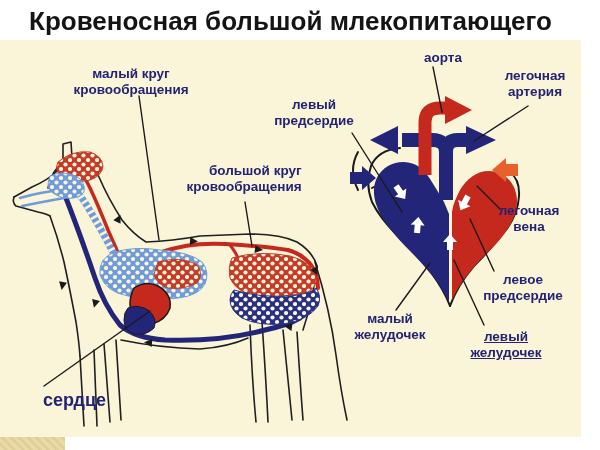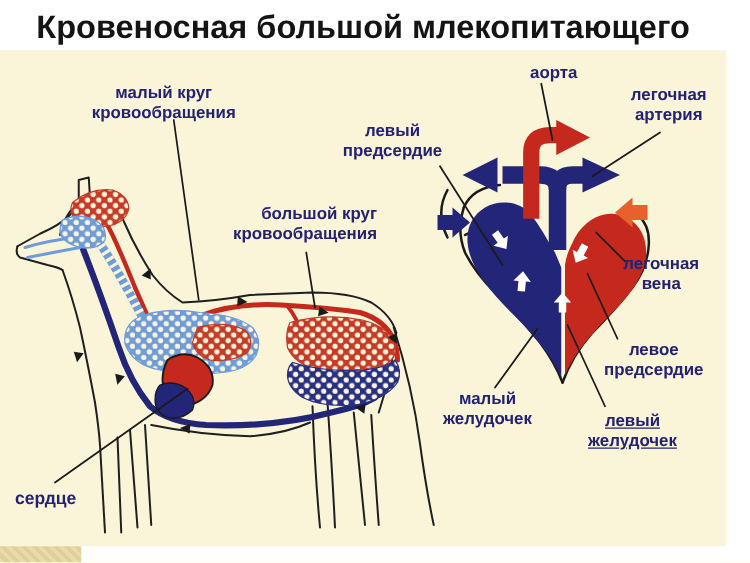--- a/index.html
+++ b/index.html
@@ -5,21 +5,21 @@
   html,body{margin:0;padding:0;}
   body{width:600px;height:450px;position:relative;background:#ffffff;
        font-family:"Liberation Sans",sans-serif;overflow:hidden;}
   .panel{position:absolute;left:0;top:40px;width:581px;height:397px;background:#faf5d9;}
   .accent-strip{position:absolute;left:0;top:437px;width:65px;height:13px;
        background:repeating-linear-gradient(45deg,#e9daa9 0 3px,#e1cf98 3px 6px);}
   .title{position:absolute;left:0;top:6px;width:581px;text-align:center;
        font-size:26px;font-weight:bold;color:#141414;letter-spacing:0px;}
   .lbl{position:absolute;color:#232273;font-weight:bold;font-size:13.5px;
        line-height:1.22;white-space:pre-line;text-align:center;transform:translateX(-50%);}
-  .lbl.left-align{transform:none;text-align:left;font-size:14px;}
+  .lbl.left-align{transform:none;text-align:left;font-size:18px;margin-left:31px;}
   svg.diagram{position:absolute;left:0;top:0;}
 </style>
 </head>
 <body>
 
 <div class="panel"></div>
 <div class="accent-strip"></div>
 <div class="title">Кровеносная большой млекопитающего</div>
 
 <svg class="diagram" width="600" height="450" viewBox="0 0 600 450" xmlns="http://www.w3.org/2000/svg">

